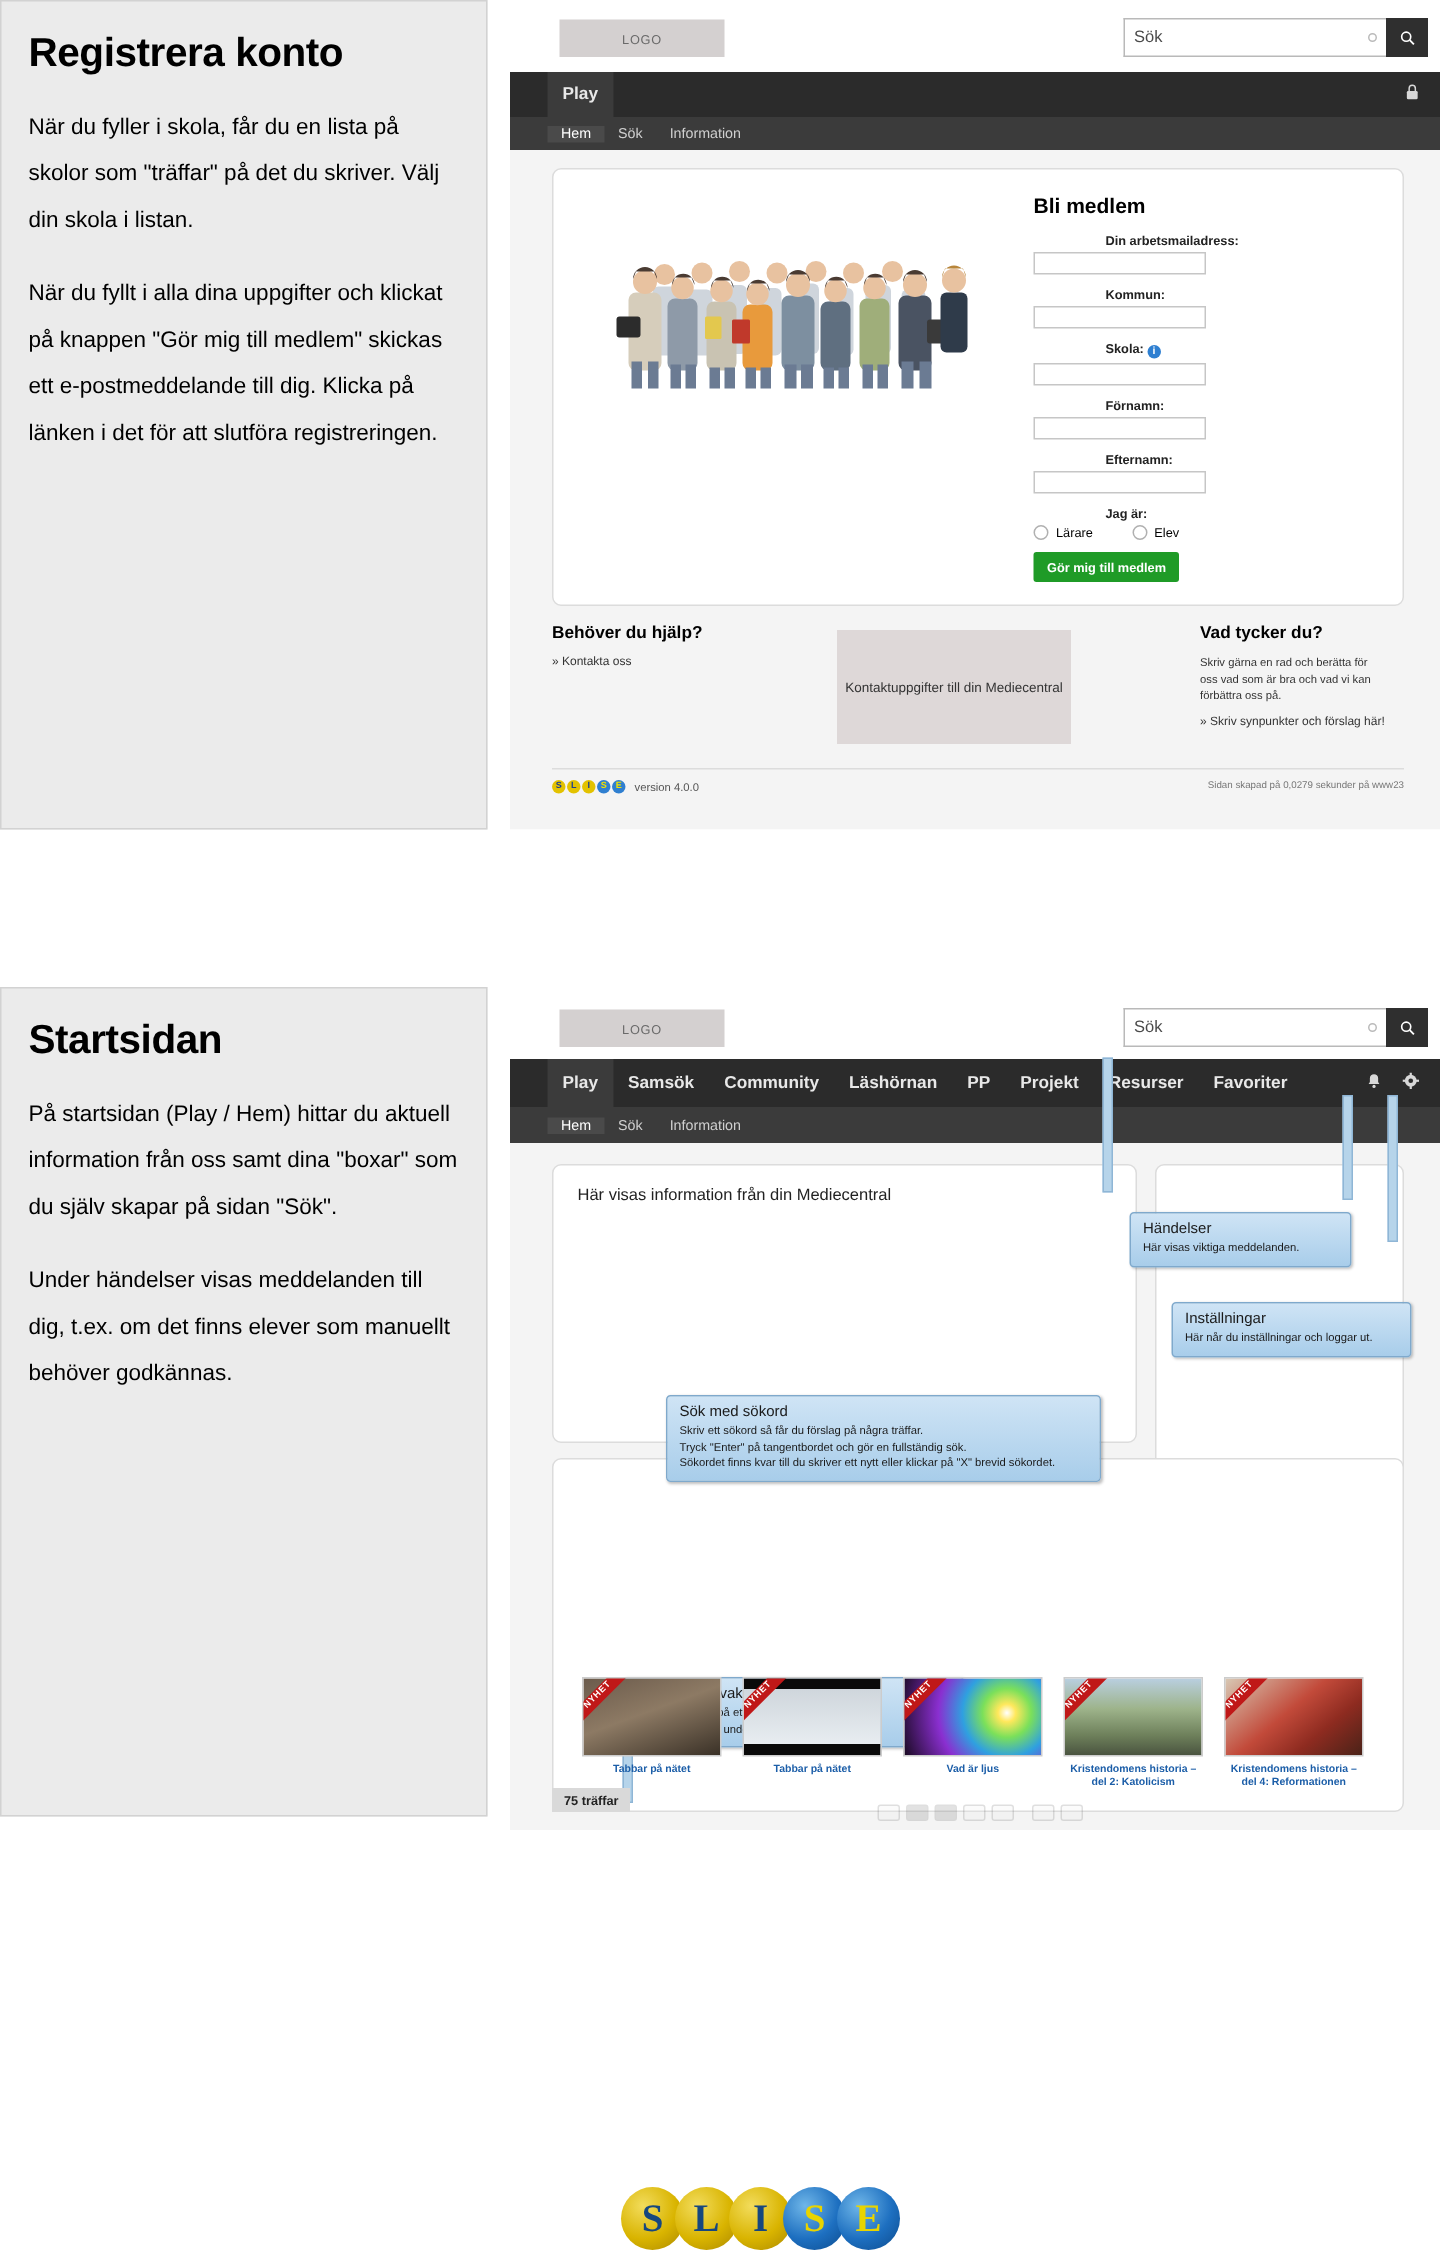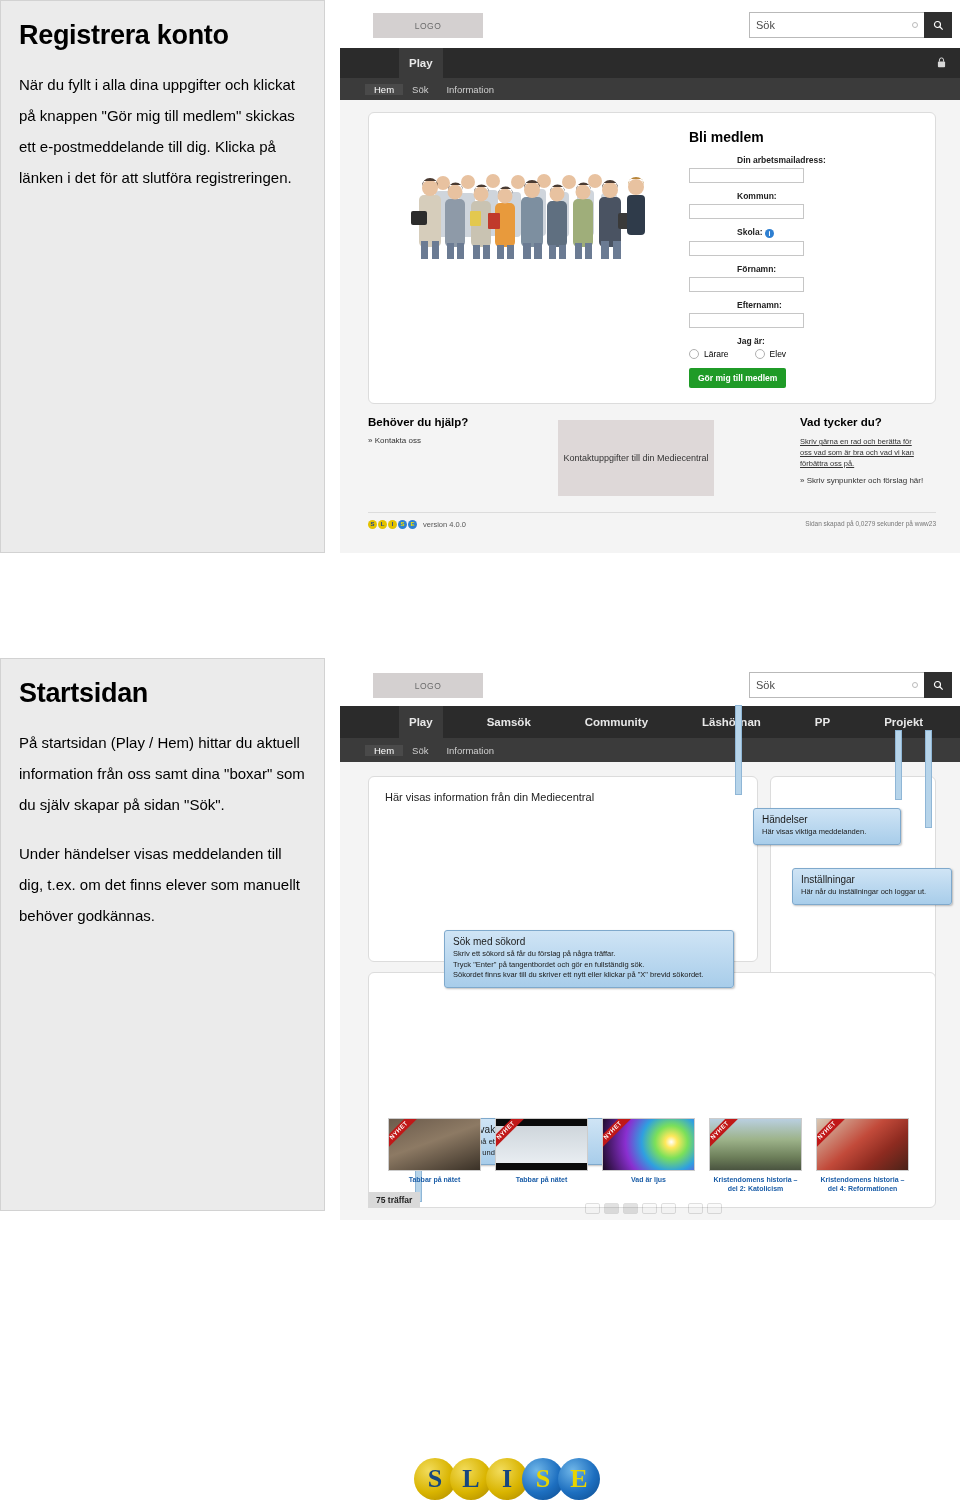--- a/index.html
+++ b/index.html
@@ -52,21 +52,21 @@
     width:28px; background:#2f2f2f; display:flex; align-items:center;
     justify-content:center; color:#fff; font-size:11px;
   }
 
   .navbar {
     background:#2b2b2b; height:30px; display:flex; align-items:stretch;
     padding-left:25px; position:relative;
   }
   .navbar .nav-item {
     display:flex; align-items:center; padding:0 10px;
-    color:#e8e8e8; font-size:11.5px; font-weight:bold; white-space:nowrap;margin-left:34px;
+    color:#e8e8e8; font-size:11.5px; font-weight:bold; white-space:nowrap;
   }
   .navbar .nav-item.active { background:#3b3b3b; }
   .navbar .nav-right {
     margin-left:auto; display:flex; align-items:center; padding-right:14px; gap:14px;
   }
   .navbar .nav-right .ic { color:#d8d8d8; font-size:11px; }
 
   .subnav {
     background:#3b3b3b; height:22px; display:flex; align-items:center;
     padding-left:25px;
@@ -104,21 +104,21 @@
   .radio-row .lbl { font-size:8.5px; }
   .green-btn {
     display:inline-block; background:#1f9b27; color:#fff; font-size:8.5px;
     font-weight:bold; padding:5px 9px; border-radius:2px;
   }
 
   
   .shot-footer { position:absolute; left:0; right:0; }
   .foot-h { font-size:11.5px; font-weight:bold; margin:0 0 8px 0; }
   .foot-link { font-size:8px; color:#333; }
-  .foot-p { font-size:7.5px; line-height:11px; margin:0 12px 7px 0; color:#333;text-decoration:underline; }
+  .foot-p { font-size:7.5px; line-height:11px; margin:0 12px 7px 0; color:#333; }
   .media-box {
     background:#ded8d8; display:flex; align-items:center; justify-content:center;
     font-size:9px; color:#333;
   }
   .foot-rule { border-top:1px solid #dcdcdc; }
   .ver-txt { font-size:7.5px; color:#555; }
   .sidan-txt { font-size:6.5px; color:#777; }
 
   
   .mini-logo { display:flex; align-items:center; gap:1px; }
@@ -184,20 +184,21 @@
   .sli-logo u.blue {
     background:radial-gradient(circle at 35% 30%, #6fb6e8 0%, #1d6fc0 55%, #0c4a8c 100%);
     color:#e8d400;
   }
 </style>
 </head>
 <body>
 
 <div class="info-panel" style="left:0px; top:0px; width:325px; height:553px;">
   <div class="info-title">Registrera konto</div>
+  <p class="info-para">När du fyller i skola, får du en lista på skolor som "träffar" på det du skriver. Välj din skola i listan.</p>
   <p class="info-para">När du fyllt i alla dina uppgifter och klickat på knappen "Gör mig till medlem" skickas ett e-postmeddelande till dig. Klicka på länken i det för att slutföra registreringen.</p>
 </div>
 
 <div class="shot" style="left:340px; top:0px; width:620px; height:553px;">
 
   <div class="site-top">
     <div class="logo-box">LOGO</div>
     <div class="searchwrap">
       <div class="searchbox">
         <span class="placeholder">Sök</span>
@@ -454,21 +455,21 @@
       <div class="cb">Skriv ett sökord så får du förslag på några träffar.</div>
       <div class="cb">Tryck "Enter" på tangentbordet och gör en fullständig sök.</div>
       <div class="cb">Sökordet finns kvar till du skriver ett nytt eller klickar på "X" brevid sökordet.</div>
     </div>
 
     <div class="callout" style="left:413px; top:46px; width:148px;">
       <div class="ct">Händelser</div>
       <div class="cb">Här visas viktiga meddelanden.</div>
     </div>
 
-    <div class="callout" style="left:452px; top:106px; width:160px;">
+    <div class="callout" style="left:441px; top:106px; width:160px;">
       <div class="ct">Inställningar</div>
       <div class="cb">Här når du inställningar och loggar ut.</div>
     </div>
 
     <div class="callout" style="left:75px; top:356px; width:228px;">
       <div class="ct">Personlig bevakning</div>
       <div class="cb">Bevaka nyheter på ett sökord och/eller ämne.</div>
       <div class="cb">Du skapar dessa under "Sök" i den grå menyn.</div>
     </div>
     <div class="leader" style="left:75px; top:404px; width:7px; height:36px;"></div>

